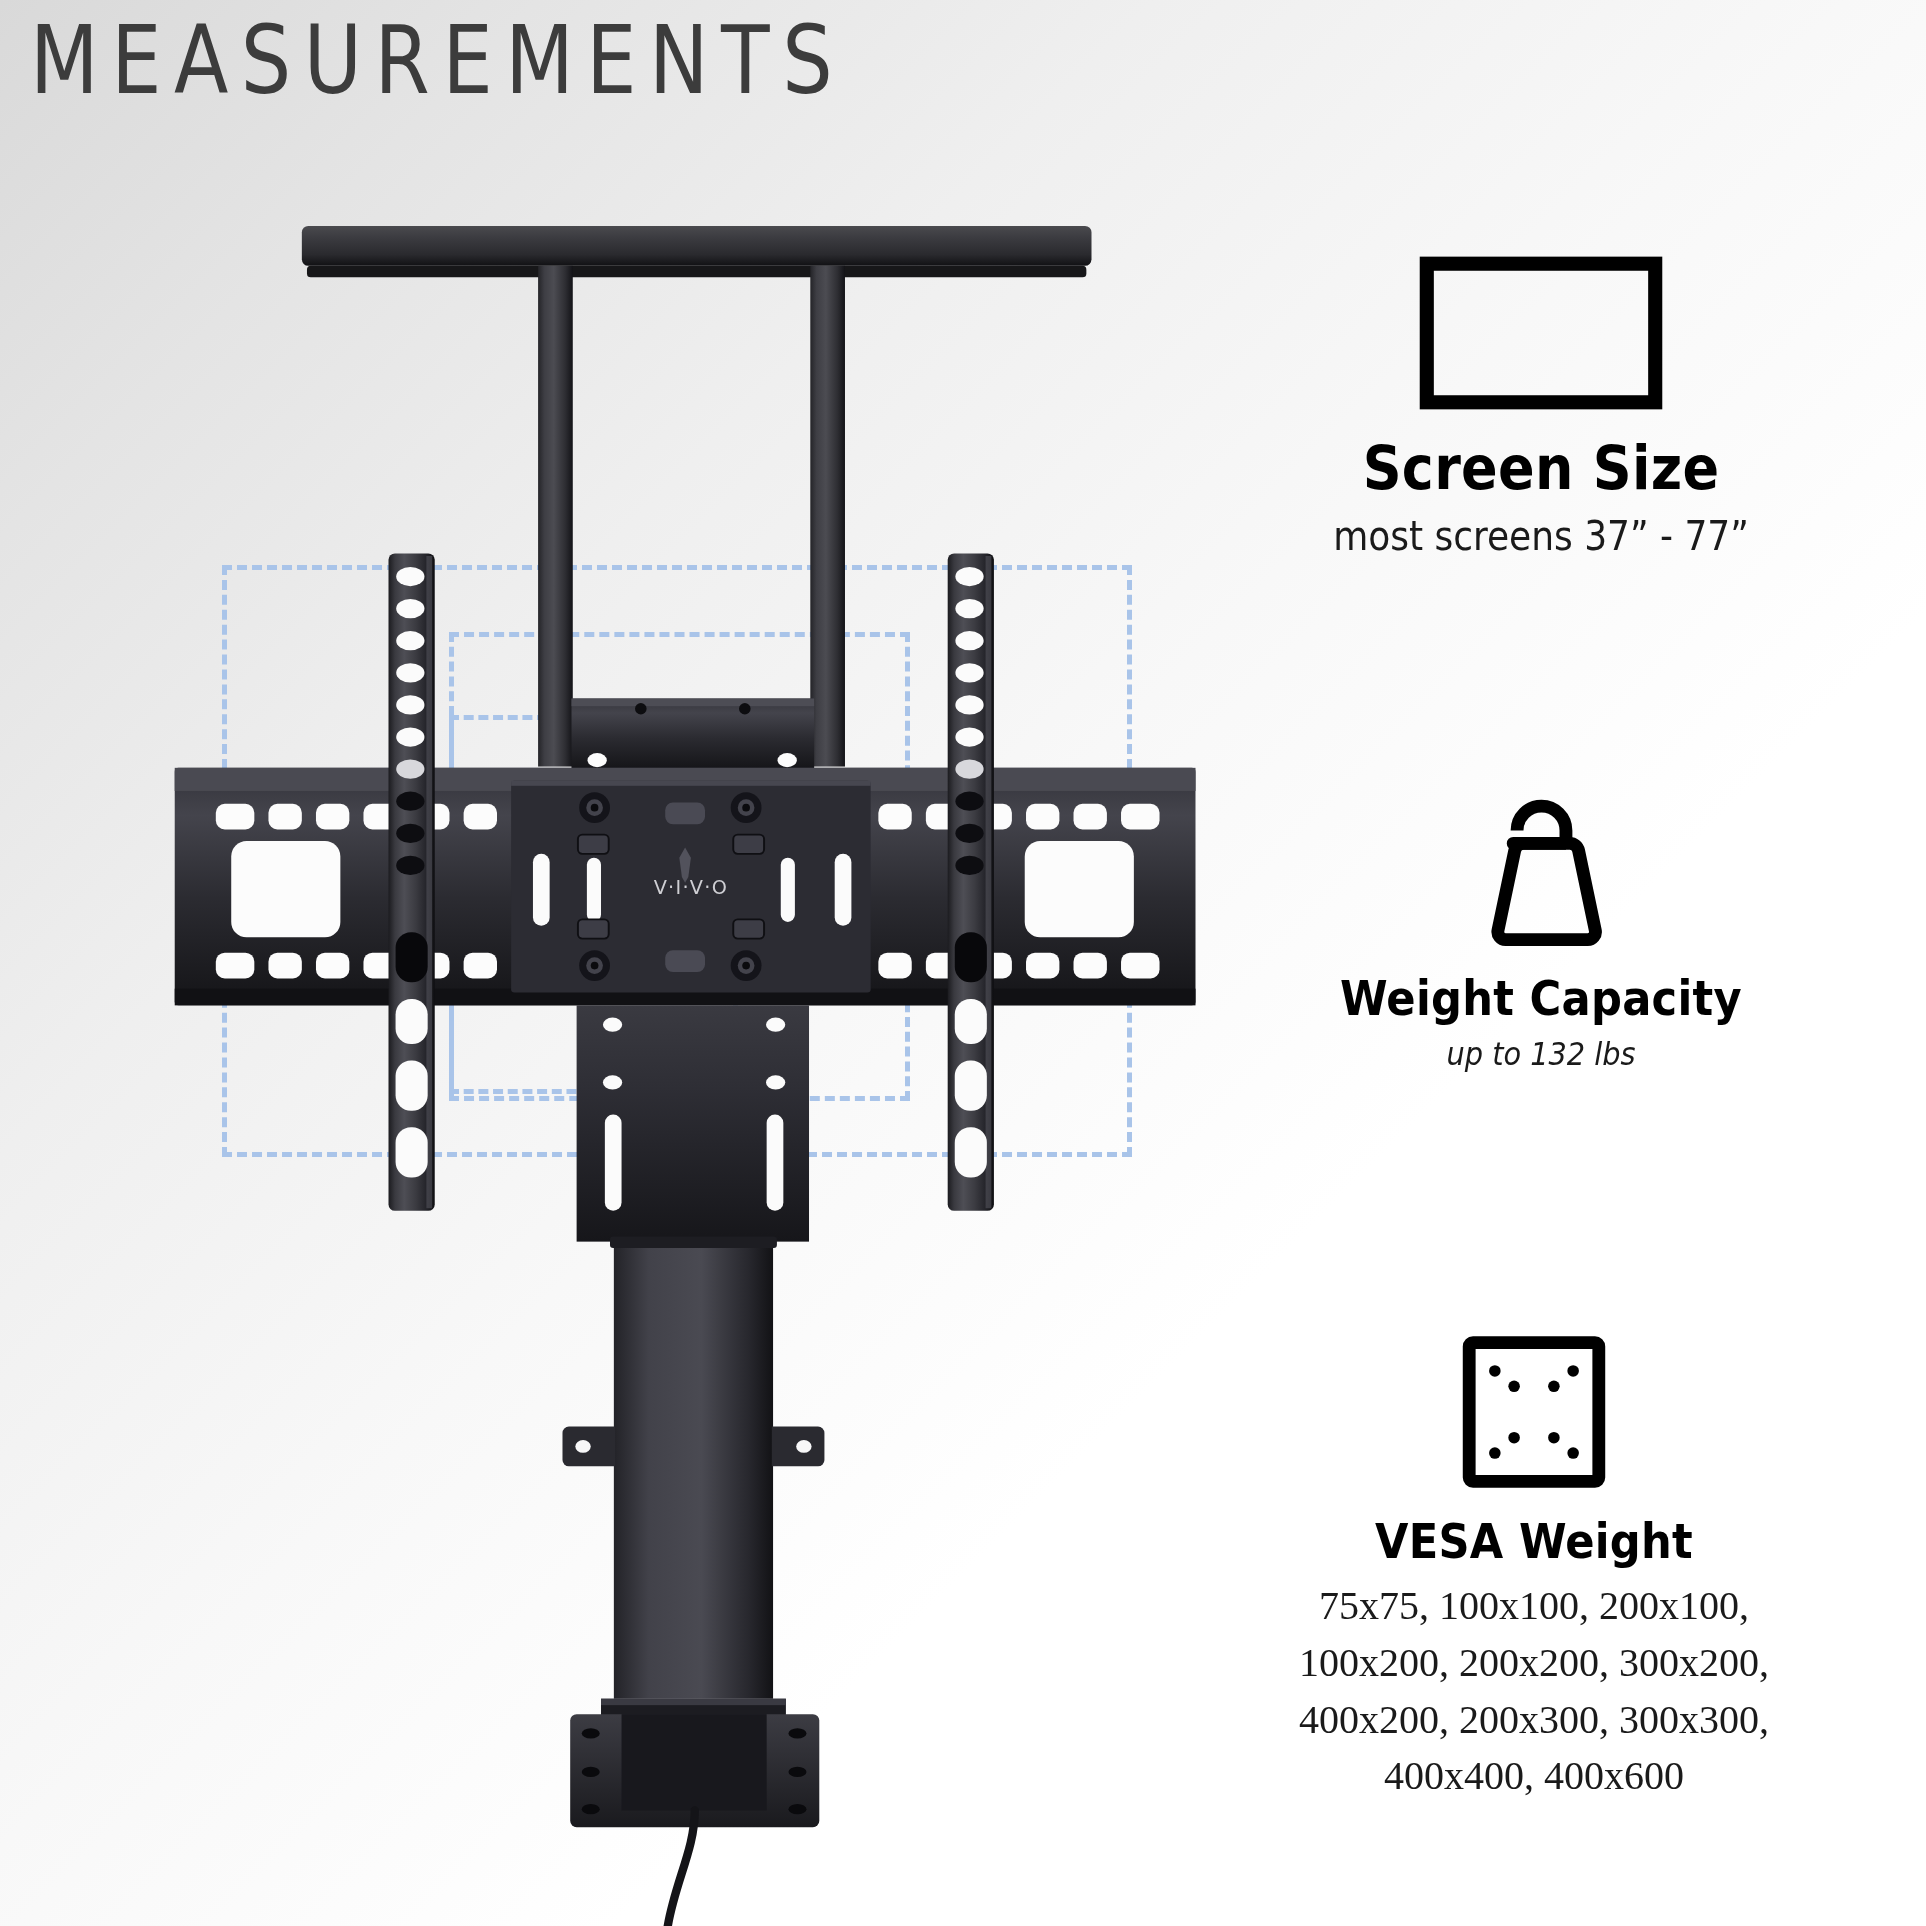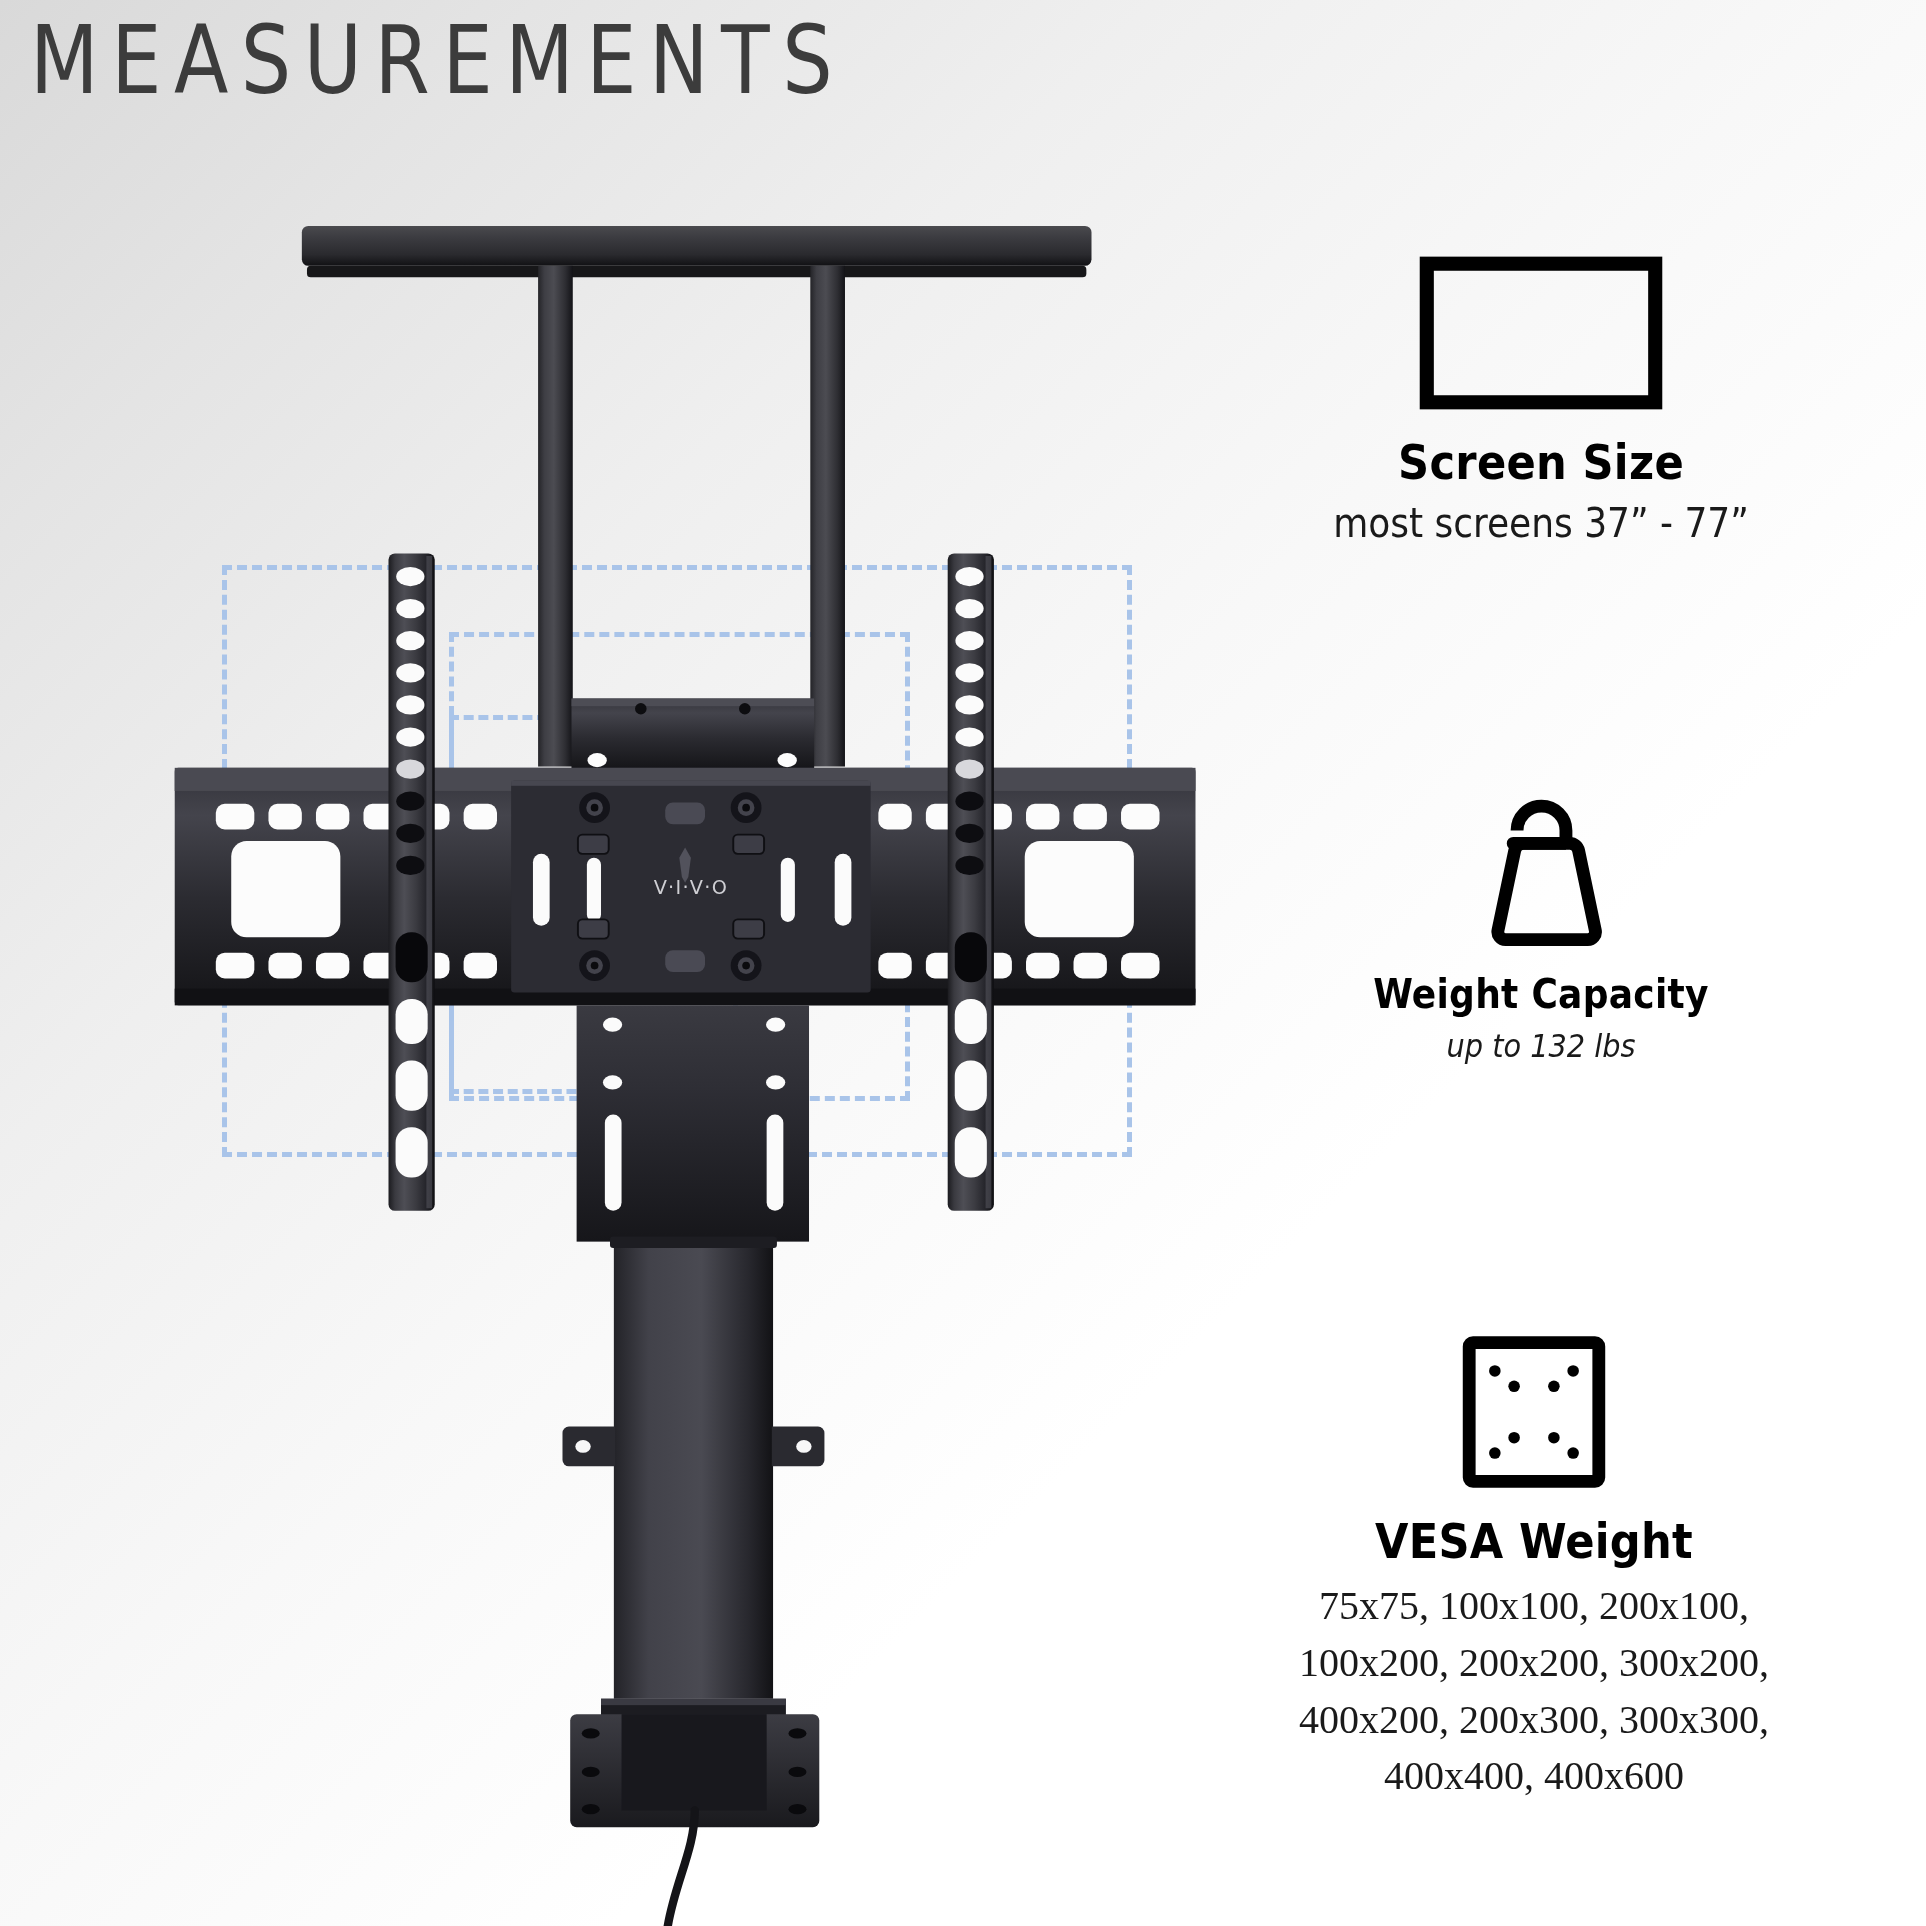--- a/index.html
+++ b/index.html
@@ -39,25 +39,25 @@
   .info-sub{
     color:#1a1a1a;
     font-weight:300;
     font-family:"DejaVu Sans Condensed","Liberation Sans",sans-serif;
     line-height:1.24;
     white-space:nowrap;
     text-align:center;
   }
 
   #block-screen{left:1220px;top:256px;width:642px;}
-  #block-screen .info-title{font-size:48px;margin-top:27px;}
+  #block-screen .info-title{font-size:60px;margin-top:27px;}
   #block-screen .info-sub{font-size:40px;margin-top:11.6px;}
 
   #block-weight{left:1220px;top:788px;width:642px;}
-  #block-weight .info-title{font-size:40px;margin-top:24.4px;}
+  #block-weight .info-title{font-size:48px;margin-top:24.4px;}
   #block-weight .info-sub{font-size:32px;margin-top:11.6px;font-style:italic;}
 
   #block-vesa{left:1149px;top:1335px;width:770px;}
   #block-vesa .info-title{font-size:48px;margin-top:27px;}
   #block-vesa .vesa-line{font-size:40px;color:#1a1a1a;font-weight:300;
     font-family:Liberation Serif, serif;line-height:1.42;white-space:nowrap;}
 
   .icon-wrap{display:flex;justify-content:center;align-items:flex-end;}
 
   

